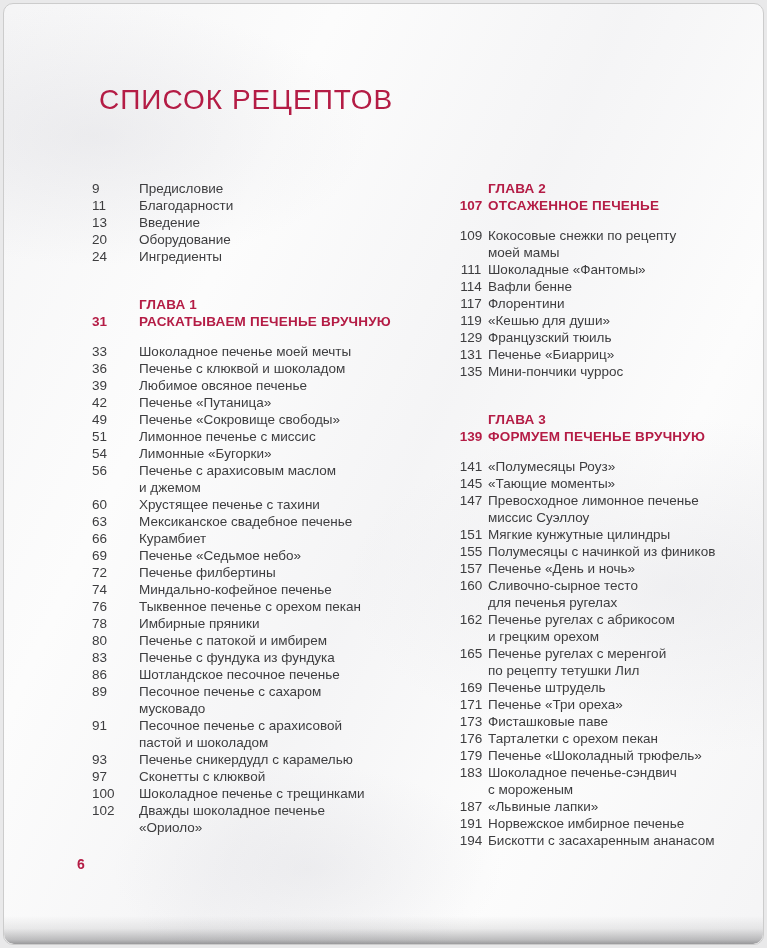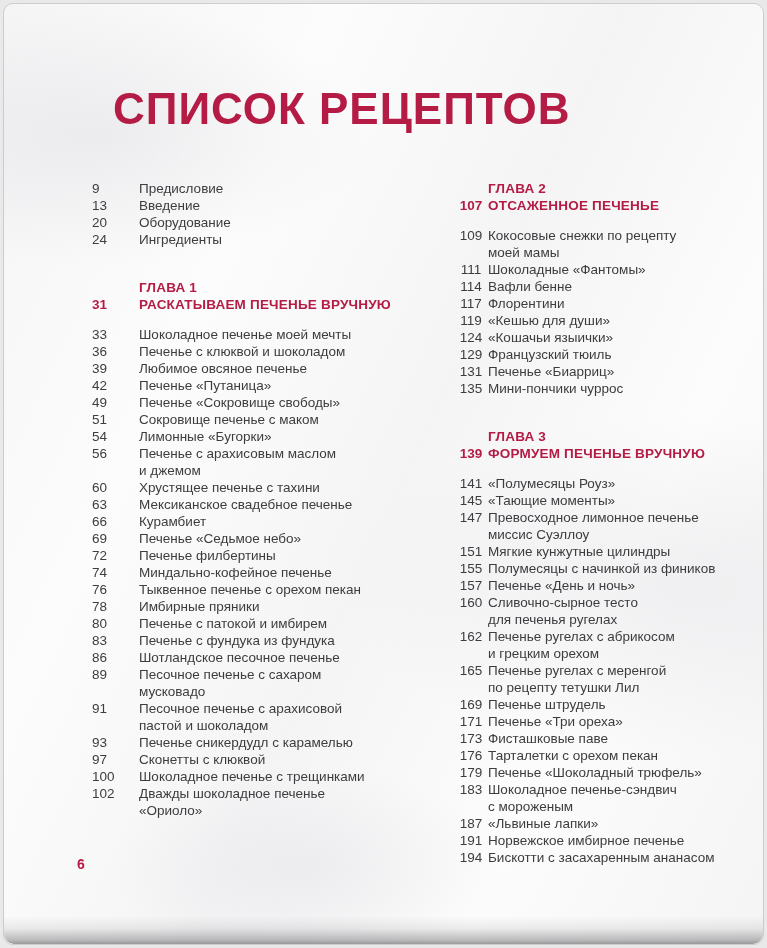--- a/index.html
+++ b/index.html
@@ -31,24 +31,24 @@
     background: linear-gradient(to bottom,
       rgba(0,0,0,0) 0%,
       rgba(110,110,112,0.12) 45%,
       rgba(95,95,98,0.40) 85%,
       rgba(75,75,78,0.55) 100%);
     border-radius: 0 0 10px 10px;
     pointer-events: none;
   }
   .title {
     position: absolute;
-    left: 109px;
+    left: 95px;
     top: 80px;
-    font-size: 44px;
-    font-weight: bold;
+    font-size: 28px;
+    font-weight: normal;
     letter-spacing: 1px;
     color: var(--accent, #b41c45);
   }
   .columns {
     position: absolute;
     left: 88px;
     top: 176px;
     display: flex;
     width: 655px;
   }
@@ -80,20 +80,24 @@
 
   <div class="columns">
     <div class="col col-left">
         <div class="section">
           <div class="entries">
             <div class="row entry">
               <span class="num">9</span>
               <span class="etitle">Предисловие</span>
             </div>
             <div class="row entry">
+              <span class="num">11</span>
+              <span class="etitle">Благодарности</span>
+            </div>
+            <div class="row entry">
               <span class="num">13</span>
               <span class="etitle">Введение</span>
             </div>
             <div class="row entry">
               <span class="num">20</span>
               <span class="etitle">Оборудование</span>
             </div>
             <div class="row entry">
               <span class="num">24</span>
               <span class="etitle">Ингредиенты</span>
@@ -127,21 +131,21 @@
             <div class="row entry">
               <span class="num">42</span>
               <span class="etitle">Печенье «Путаница»</span>
             </div>
             <div class="row entry">
               <span class="num">49</span>
               <span class="etitle">Печенье «Сокровище свободы»</span>
             </div>
             <div class="row entry">
               <span class="num">51</span>
-              <span class="etitle">Сокровище печенье с маком</span>
+              <span class="etitle">Лимонное печенье с миссис</span>
             </div>
             <div class="row entry">
               <span class="num">54</span>
               <span class="etitle">Лимонные «Бугорки»</span>
             </div>
             <div class="row entry">
               <span class="num">56</span>
               <span class="etitle">Печенье с арахисовым маслом
 и джемом</span>
             </div>
@@ -245,24 +249,20 @@
               <span class="num">114</span>
               <span class="etitle">Вафли бенне</span>
             </div>
             <div class="row entry">
               <span class="num">117</span>
               <span class="etitle">Флорентини</span>
             </div>
             <div class="row entry">
               <span class="num">119</span>
               <span class="etitle">«Кешью для души»</span>
-            </div>
-            <div class="row entry">
-              <span class="num">124</span>
-              <span class="etitle">«Кошачьи языички»</span>
             </div>
             <div class="row entry">
               <span class="num">129</span>
               <span class="etitle">Французский тюиль</span>
             </div>
             <div class="row entry">
               <span class="num">131</span>
               <span class="etitle">Печенье «Биарриц»</span>
             </div>
             <div class="row entry">

